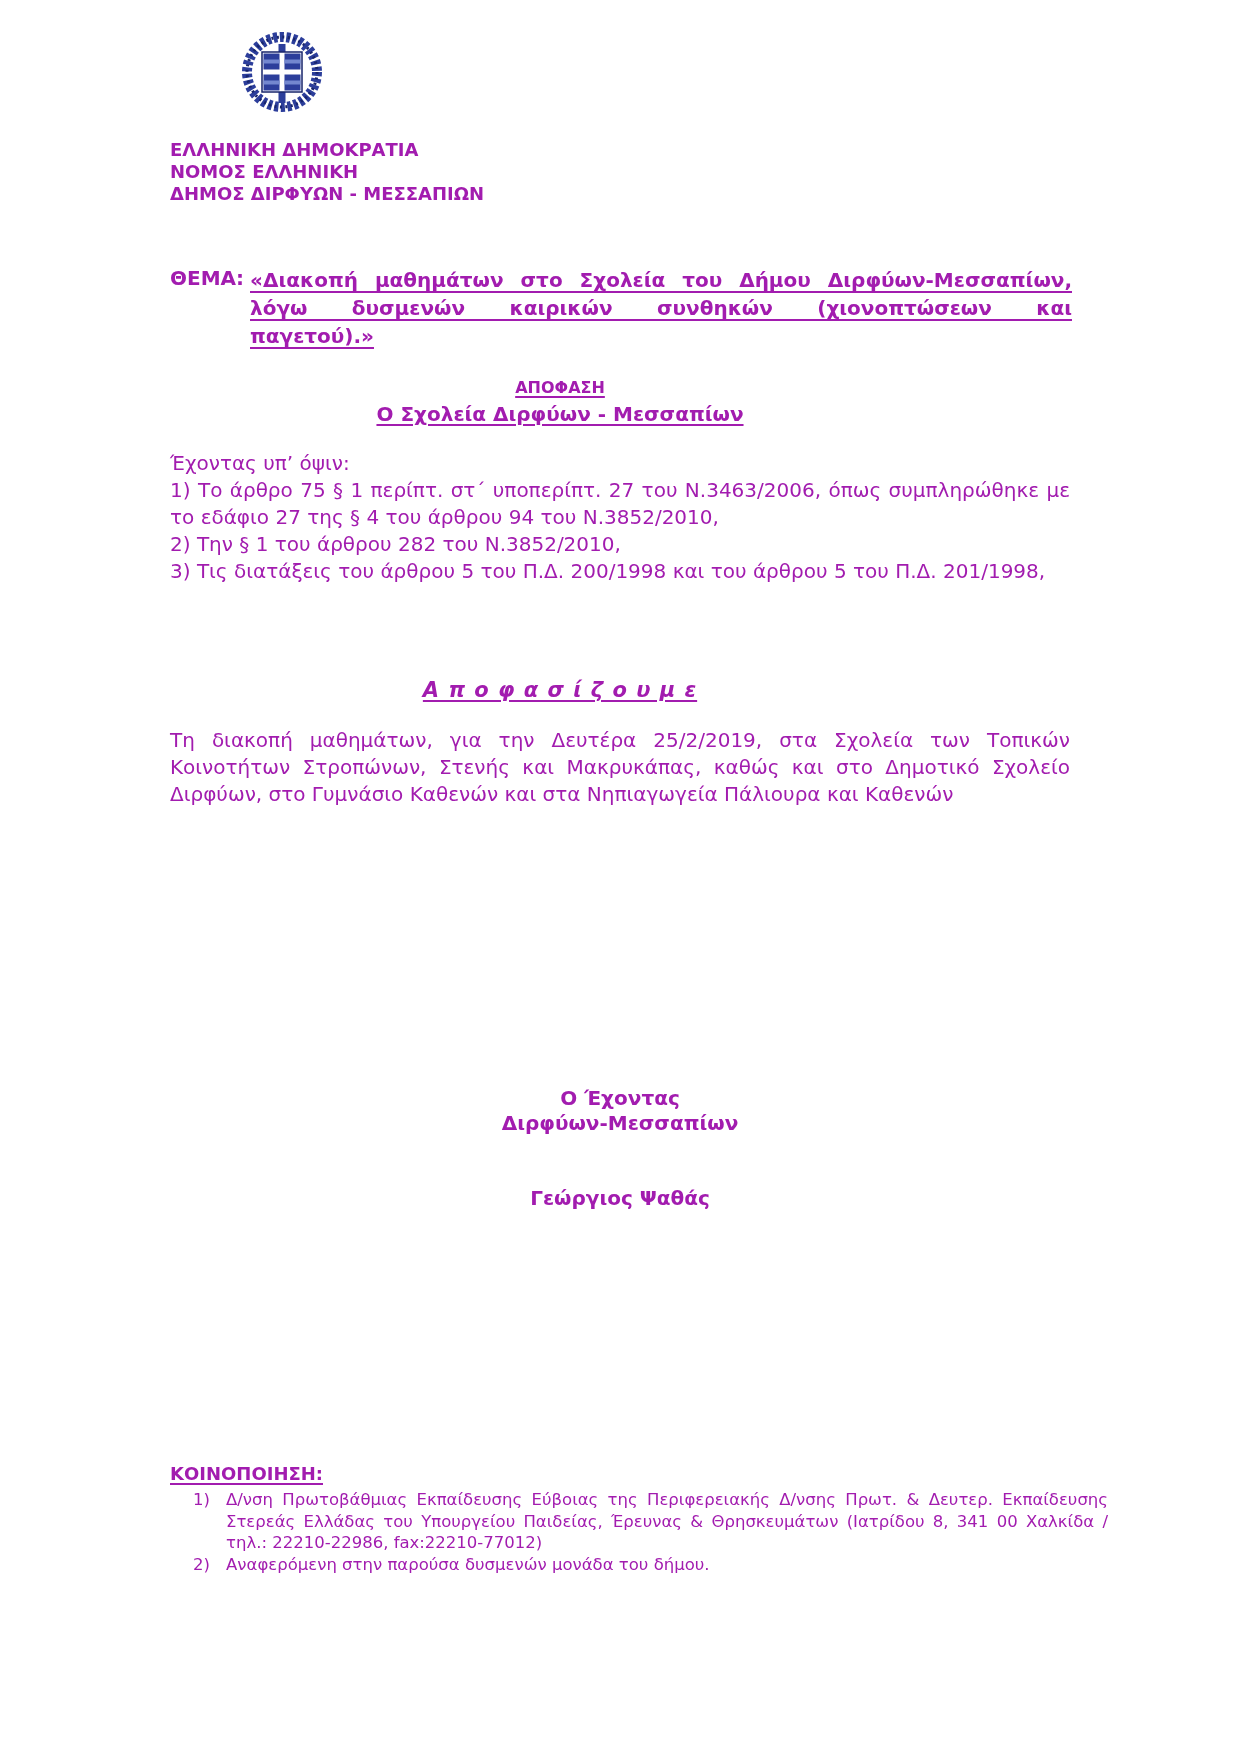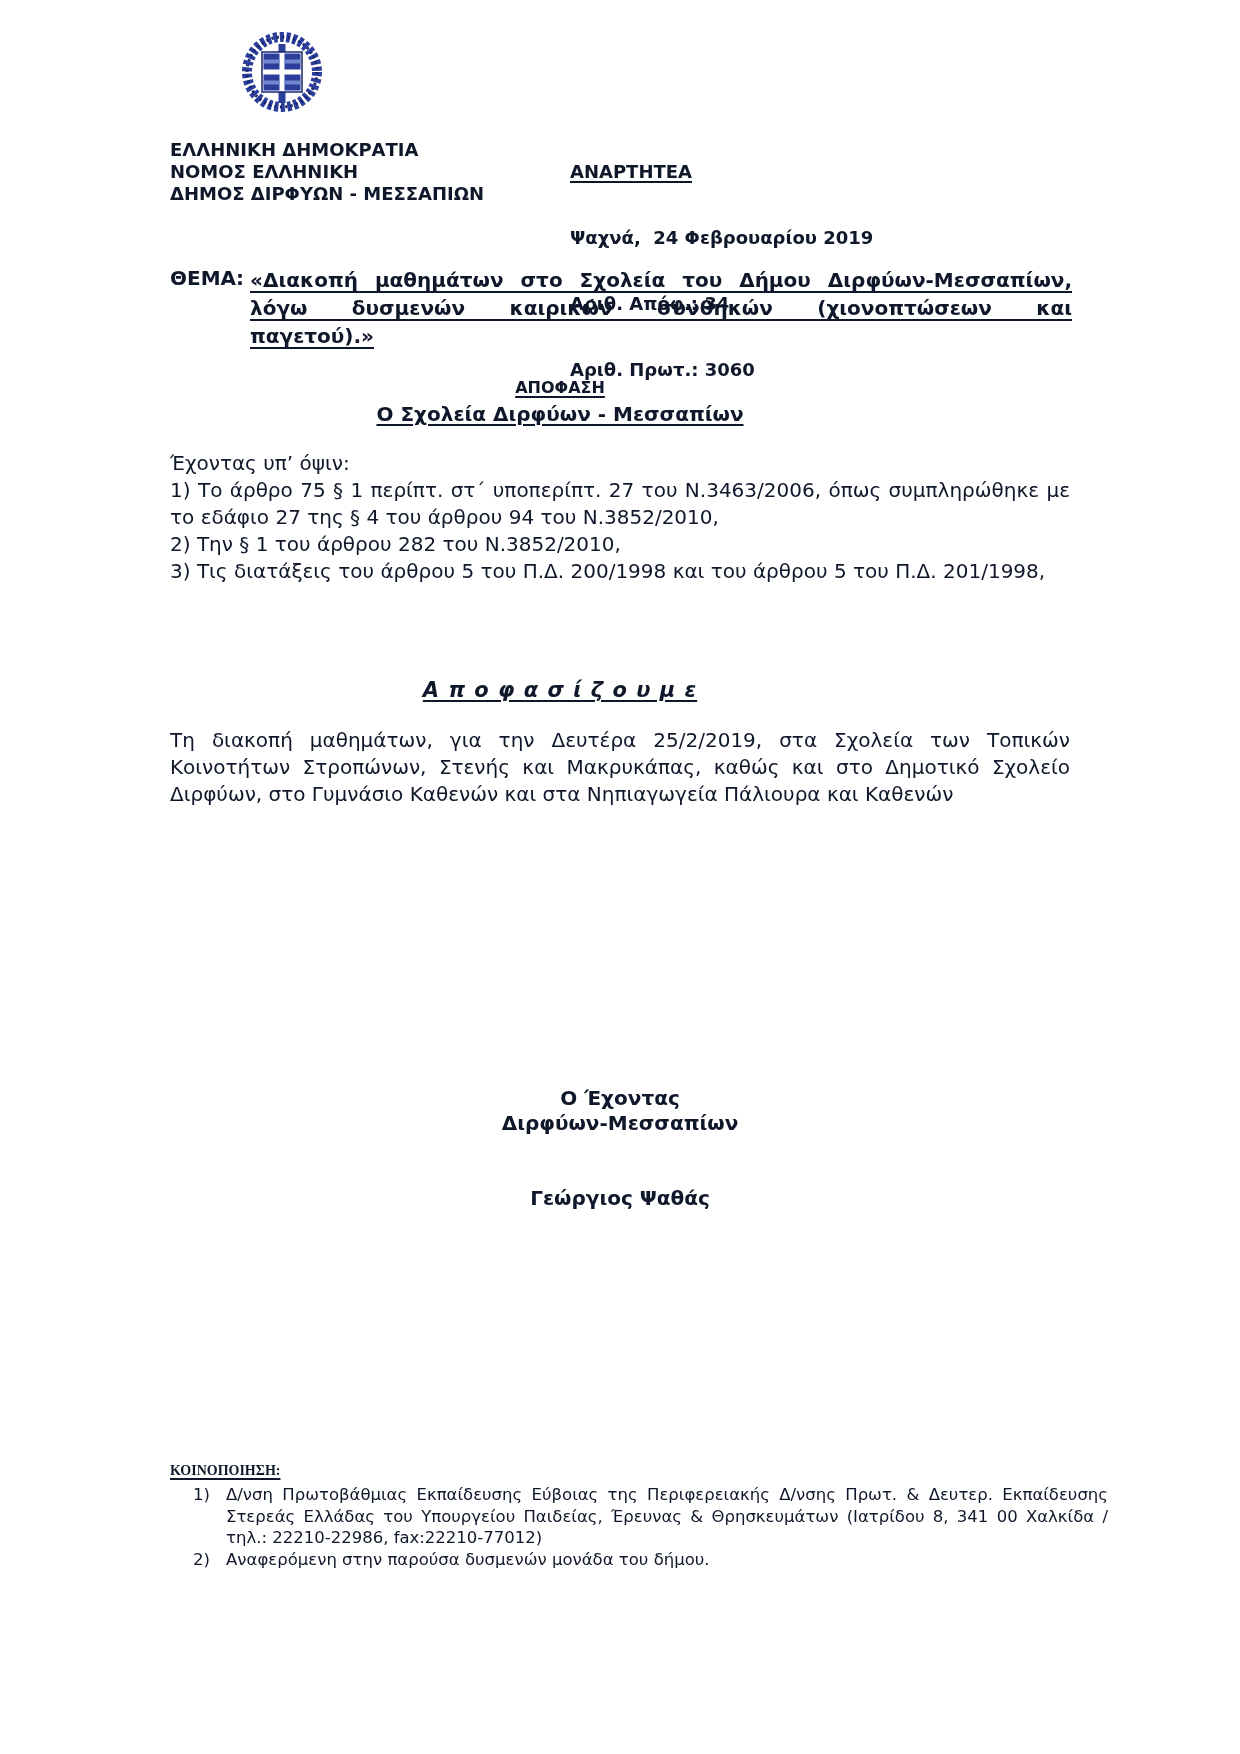--- a/index.html
+++ b/index.html
@@ -3,21 +3,21 @@
 <meta charset="utf-8">
 <style>
   html, body { margin: 0; padding: 0; background: #e8e8e8; }
   .page {
     position: relative;
     width: 1240px;
     height: 1754px;
     margin: 0 auto;
     background: #ffffff;
     font-family: "DejaVu Sans", "Liberation Sans", sans-serif;
-    color: #0f172a;
+    color: #a21caf;
     overflow: hidden;
   }
 
   
   .emblem {
     position: absolute;
     left: 232px; top: 26px;
     width: 100px; height: 94px;
   }
   .header-left {
@@ -122,23 +122,22 @@
     font-size: 20px; font-weight: bold;
   }
 
   
   .notification {
     position: absolute;
     left: 170px; top: 1463px;
     width: 938px;
   }
   .notification-heading {
-    font-size: 14px; font-weight: bold;
+    font-size: 18px; font-weight: bold;
     margin-bottom: 5px;
-    font-family: Liberation Serif, serif;
   }
   .notification-item {
     display: flex;
     font-size: 16.5px;
     line-height: 21.5px;
   }
   .notification-item .num {
     flex: 0 0 33px;
     margin-left: 23px;
   }
@@ -172,26 +171,20 @@
       <rect x="52.5" y="54.5" width="16" height="4" fill="#7387cf"></rect>
     </svg>
   </div>
 
   <div class="header-left">
     <div>ΕΛΛΗΝΙΚΗ ΔΗΜΟΚΡΑΤΙΑ</div>
     <div>ΝΟΜΟΣ ΕΛΛΗΝΙΚΗ</div>
     <div>ΔΗΜΟΣ ΔΙΡΦΥΩΝ - ΜΕΣΣΑΠΙΩΝ</div>
   </div>
 
-  <div class="header-right">
-    <div class="u">ΑΝΑΡΤΗΤΕΑ</div>
-    <div>Ψαχνά,  24 Φεβρουαρίου 2019</div>
-    <div>Αριθ. Απόφ.: 34</div>
-    <div>Αριθ. Πρωτ.: 3060</div>
-  </div>
 
   <div class="subject">
     <div class="subject-label">ΘΕΜΑ:</div>
     <div class="subject-text">«Διακοπή μαθημάτων στο Σχολεία  του Δήμου Διρφύων-Μεσσαπίων, λόγω δυσμενών καιρικών συνθηκών (χιονοπτώσεων και παγετού).»</div>
   </div>
 
   <div class="decision-title u">ΑΠΟΦΑΣΗ</div>
   <div class="decision-subtitle u">Ο Σχολεία Διρφύων - Μεσσαπίων</div>
 
   <div class="preamble">

